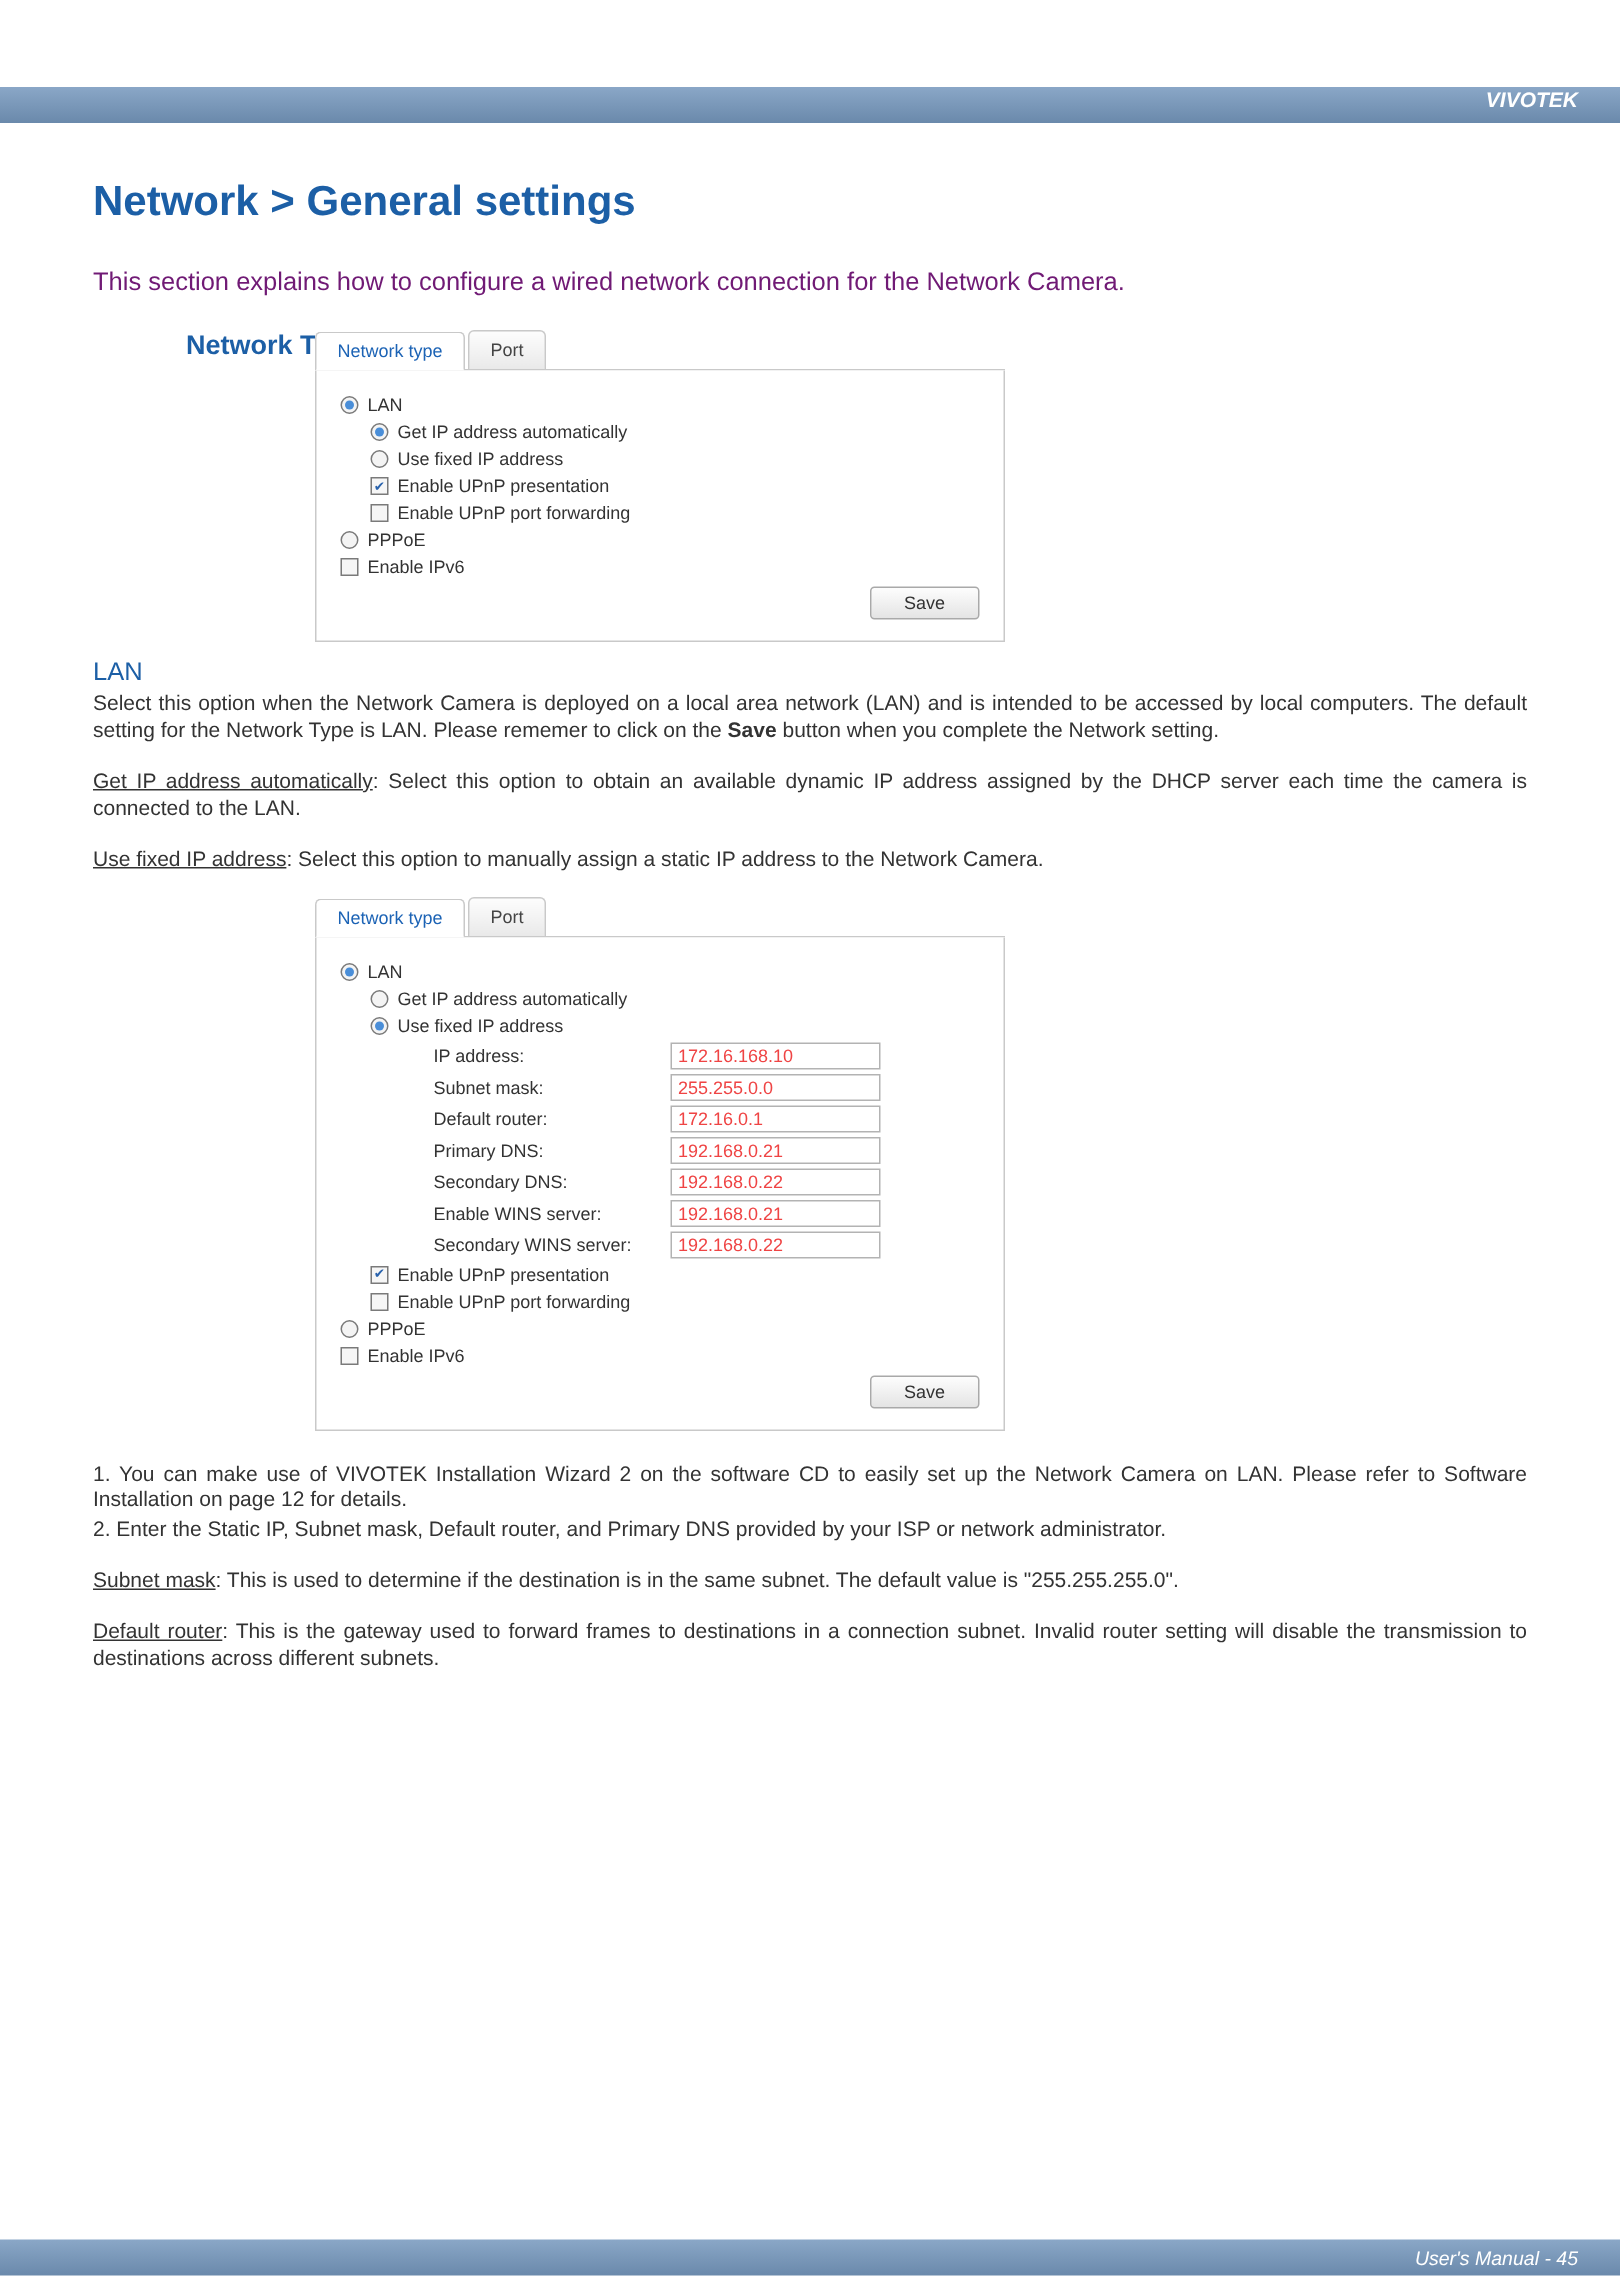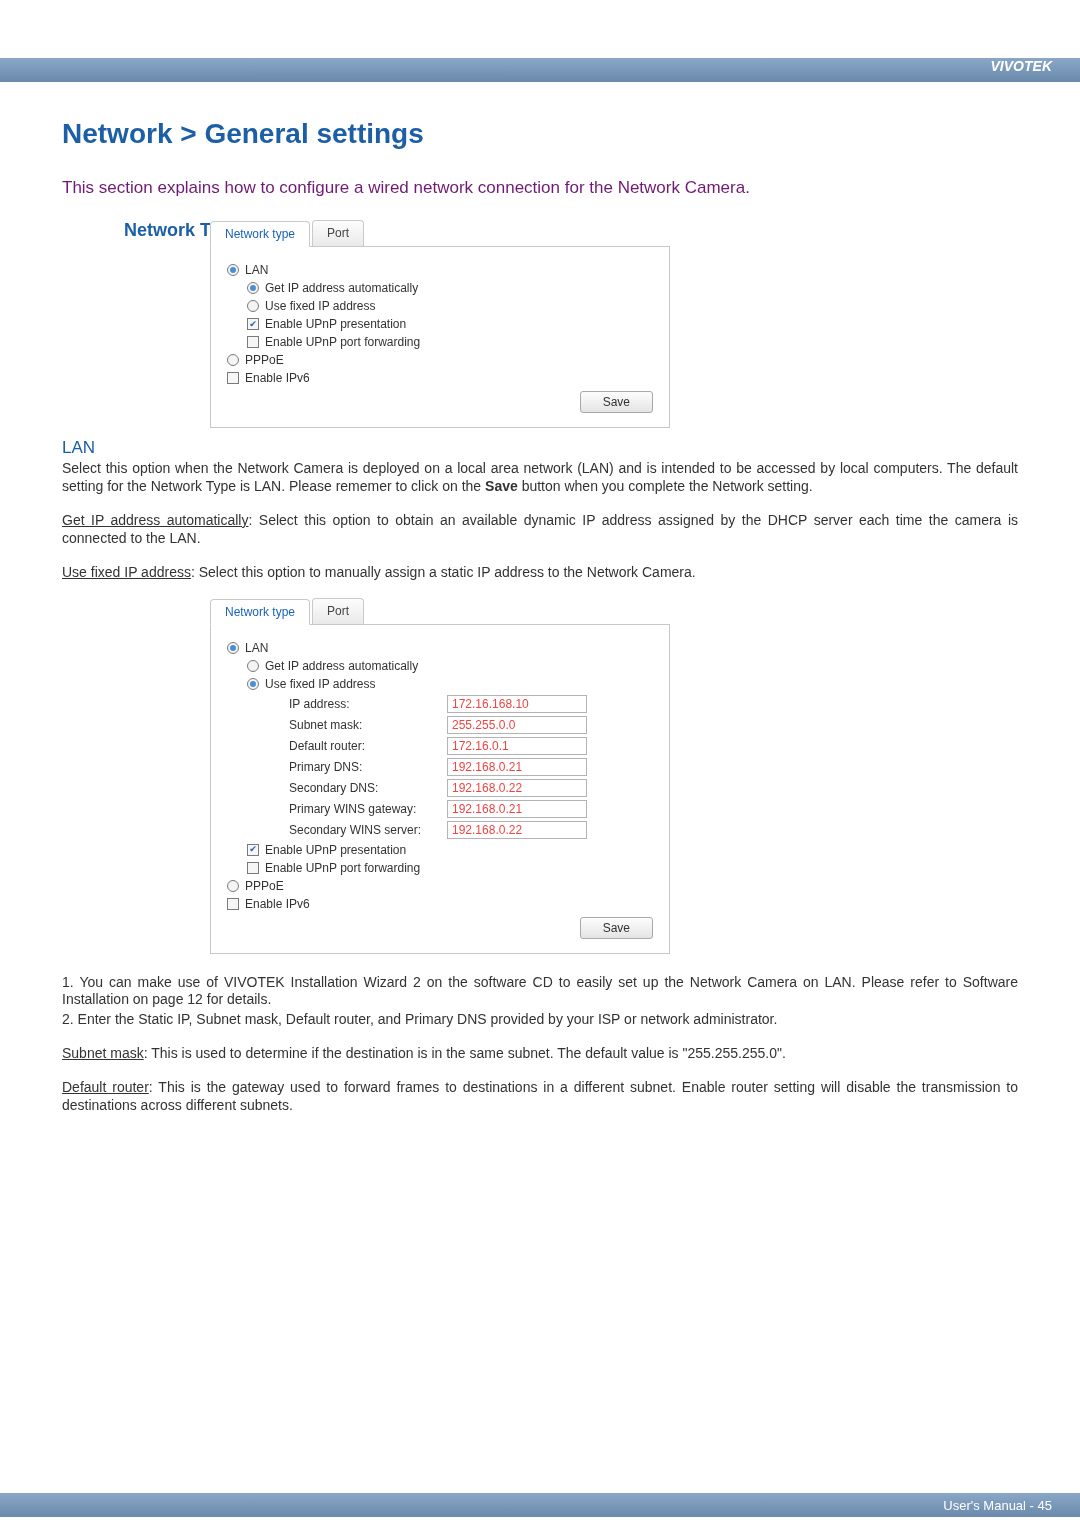--- a/index.html
+++ b/index.html
@@ -145,21 +145,21 @@
     width:140px; height:18px; border:1px solid #b3b3b3;
     font-size:12px; padding:1px 4px; color:#ef4444; background:#fff;
   }
   .footerbar {
     position:absolute;
     bottom:10px; left:0; right:0;
     height:24px;
     background: linear-gradient(#8aa7c7, #6a89ab);
     display:flex; align-items:center; justify-content:flex-end;
     padding-right:28px;
-    color:#fff; font-size:13px;
+    color:#fff; font-style:italic; font-size:13px;
   }
 </style>
 </head>
 <body>
 
 <div class="topbar"></div>
 <div class="brandbar">
   <span>VIVOTEK</span>
 </div>
 
@@ -257,21 +257,21 @@
       </div>
       <div class="iprow">
         <span class="lbl">Primary DNS:</span>
         <input class="field" value="192.168.0.21" style="">
       </div>
       <div class="iprow">
         <span class="lbl">Secondary DNS:</span>
         <input class="field" value="192.168.0.22" style="">
       </div>
       <div class="iprow">
-        <span class="lbl">Primary WINS gateway:</span>
+        <span class="lbl">Enable WINS server:</span>
         <input class="field" value="192.168.0.21" style="">
       </div>
       <div class="iprow">
         <span class="lbl">Secondary WINS server:</span>
         <input class="field" value="192.168.0.22" style="">
       </div>
 
       <div class="row indent1">
         <span class="chk sel"></span>
         <span>Enable UPnP presentation</span>
@@ -295,19 +295,19 @@
   </div>
 
   <div class="body-p" style="margin-bottom:2px;margin-top:15px;">1. You can make use of VIVOTEK Installation Wizard 2 on the software CD to easily set up the Network Camera on LAN. Please refer to Software Installation on page 12 for details.</div>
   <div class="body-p">2. Enter the Static IP, Subnet mask, Default router, and Primary DNS provided by your ISP or network administrator.</div>
 
   <div class="body-p">
     <span class="u">Subnet mask</span><span>: This is used to determine if the destination is in the same subnet. The default value is "255.255.255.0".</span>
   </div>
 
   <div class="body-p">
-    <span class="u">Default router</span><span>: This is the gateway used to forward frames to destinations in a different subnet. Enable router setting will disable the transmission to destinations across different subnets.</span>
+    <span class="u">Default router</span><span>: This is the gateway used to forward frames to destinations in a connection subnet. Invalid router setting will disable the transmission to destinations across different subnets.</span>
   </div>
 </div>
 
 <div class="footerbar">
   <span>User's Manual - 45</span>
 </div>
 
 </body></html>

